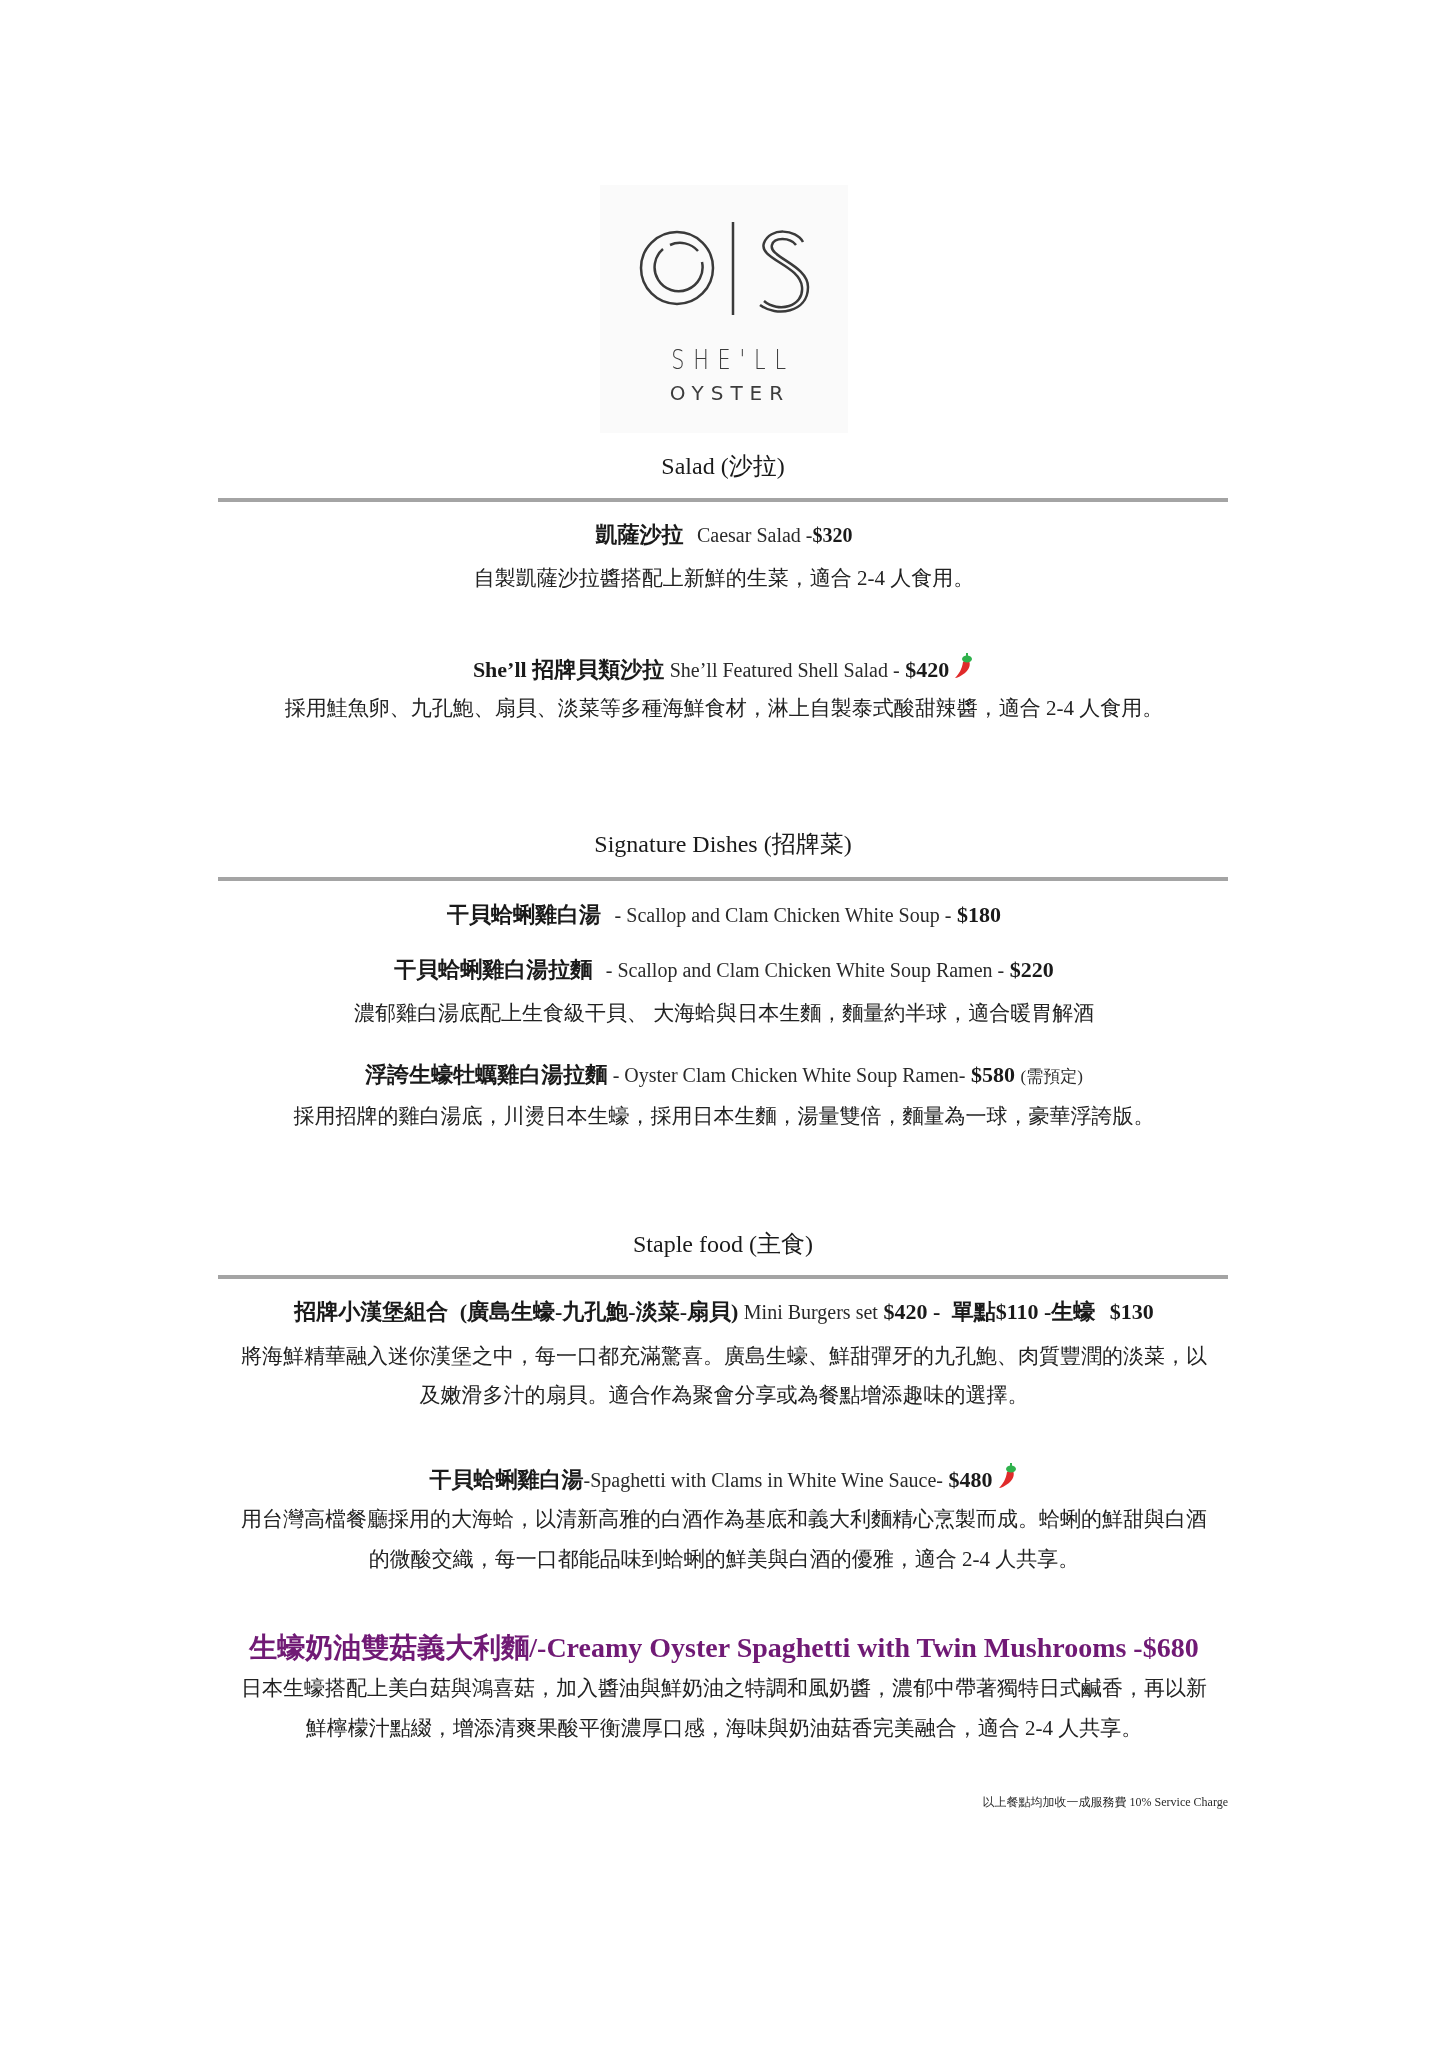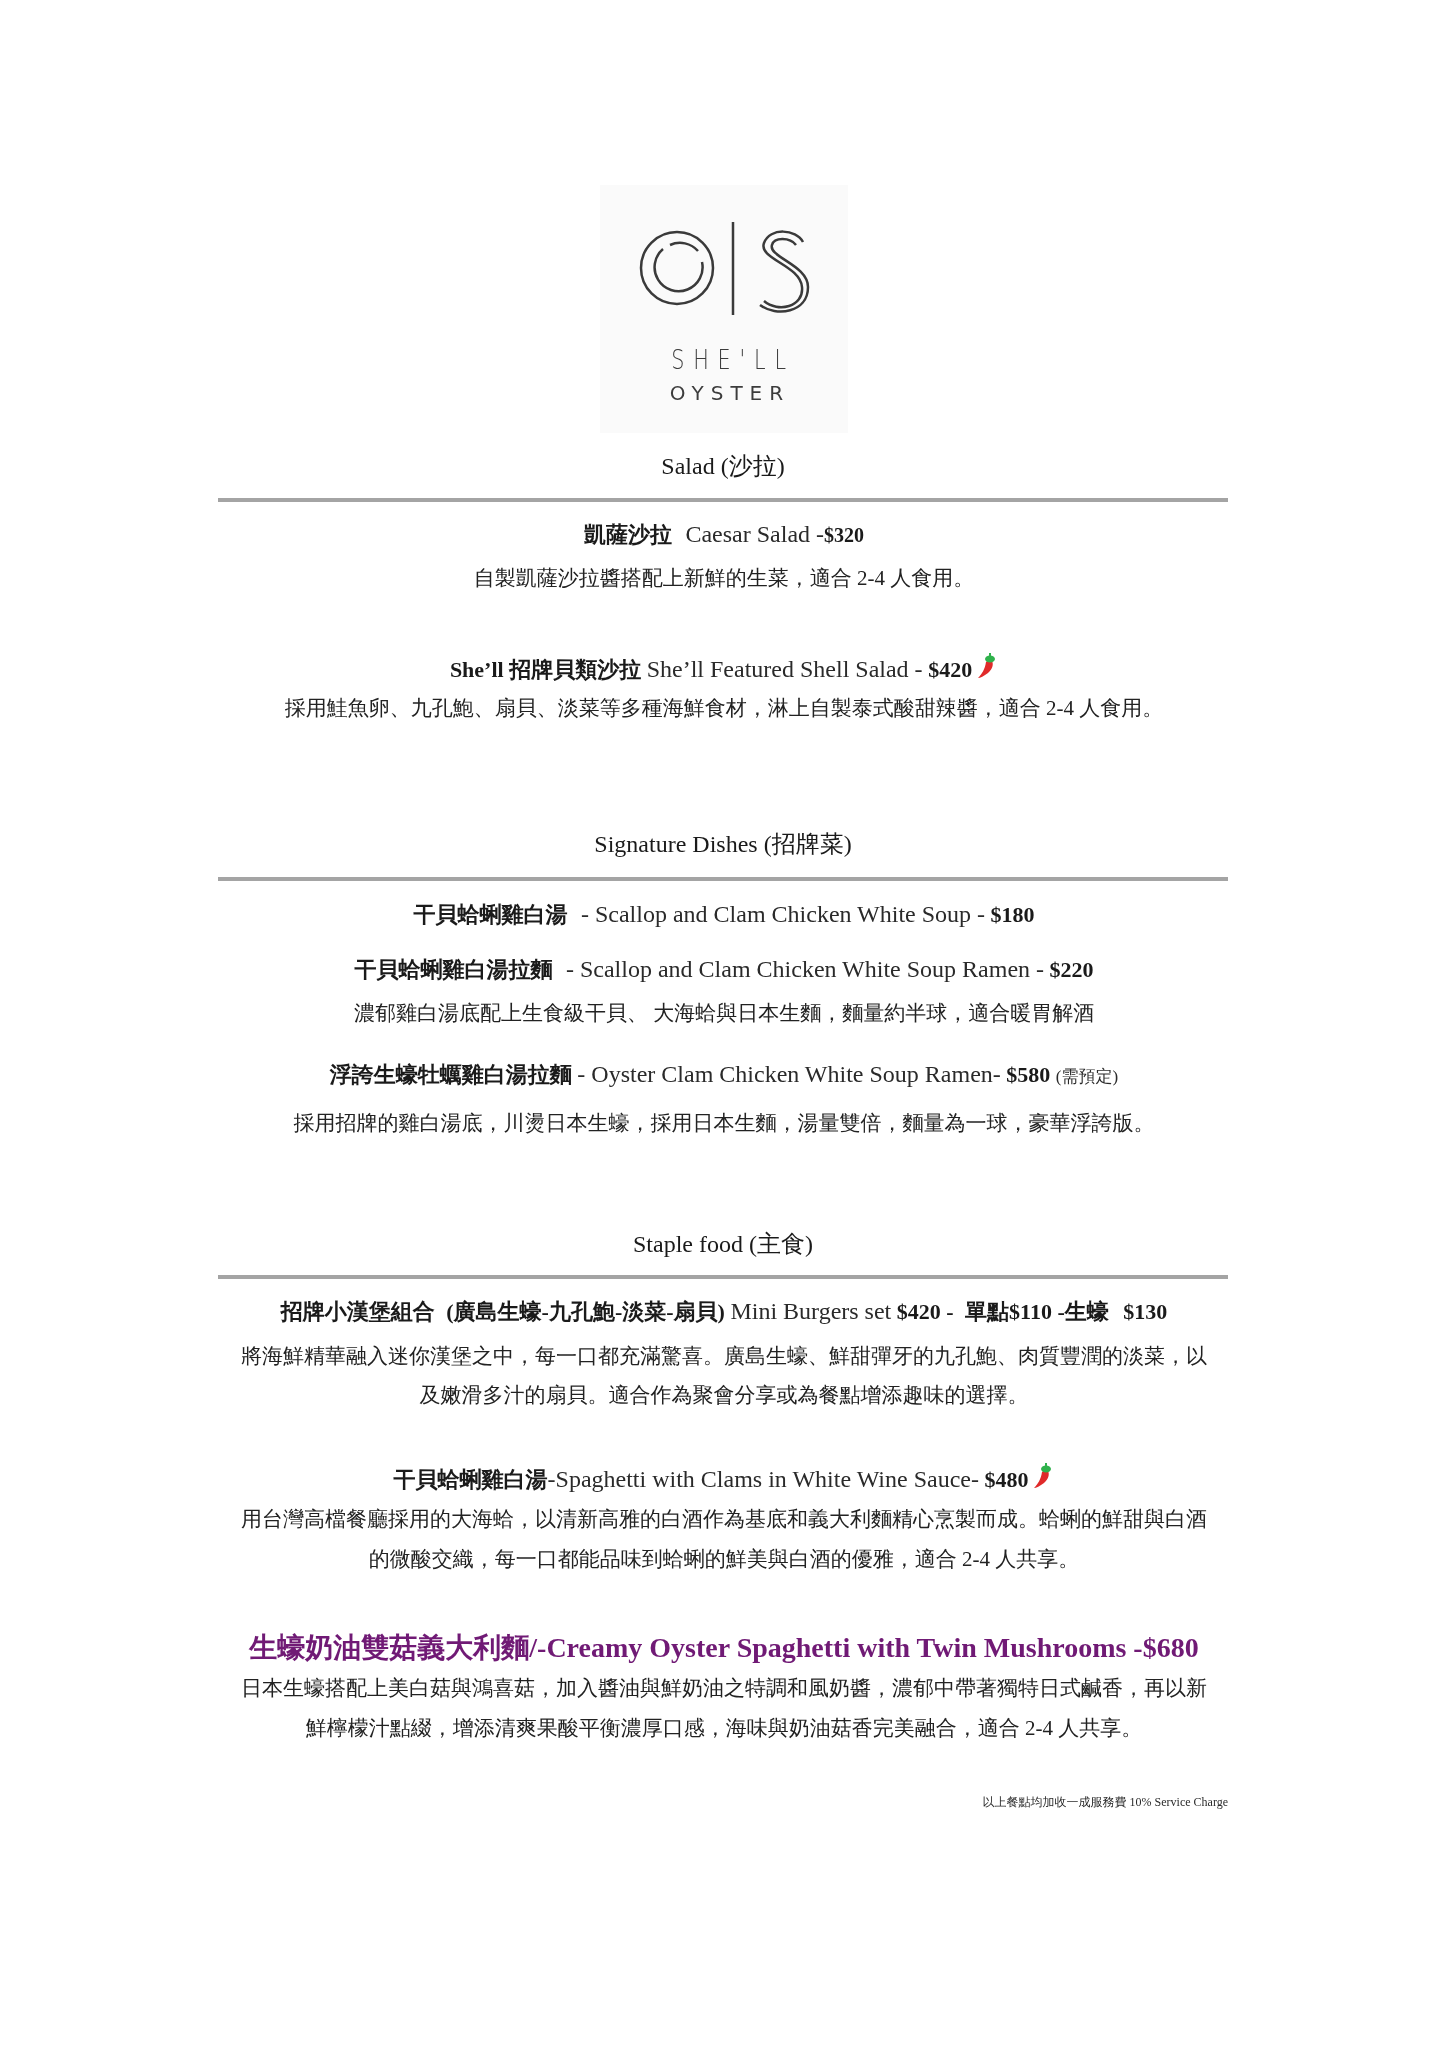--- a/index.html
+++ b/index.html
@@ -14,21 +14,21 @@
          font-family:"DejaVu Sans","Liberation Sans",sans-serif; font-size:20px; letter-spacing:7px;
          color:#3c3c3c; padding-left:6px; }
 
   .section-title { position:absolute; left:218px; width:1010px; text-align:center;
          font-family:"Liberation Serif","DejaVu Serif",serif; font-size:24px; color:#1a1a1a; }
   .rule { position:absolute; left:218px; width:1010px; height:4px; background:#a4a4a4; }
   .line { position:absolute; left:150px; width:1148px; text-align:center; white-space:nowrap;
           font-family:"Liberation Serif","DejaVu Serif",serif; }
   .dish { font-size:22px; color:#1a1a1a; }
   .dish .zh { font-weight:bold; font-size:22px; }
-  .dish .en { font-size:24px; color:#2a2a2a; }
+  .dish .en { font-size:20px; color:#2a2a2a; }
   .dish .price { font-weight:bold; font-size:22px; }
   .desc { font-size:21px; color:#222; }
   .chili { display:inline-block; vertical-align:-3px; margin-left:4px; }
   .creamy { font-weight:bold; font-size:28px; color:#701a75; }
   .footer { position:absolute; right:220px; top:1794px; font-size:12px; color:#2a2a2a;
             font-family:"Liberation Serif","DejaVu Serif",serif; white-space:nowrap; }
 </style>
 </head>
 <body>
 
@@ -82,21 +82,21 @@
   <span class="price">$220</span>
 </div>
 <div class="line desc" style="top:999px;">濃郁雞白湯底配上生食級干貝、 大海蛤與日本生麵，麵量約半球，適合暖胃解酒</div>
 
 <div class="line dish" style="top:1060px;">
   <span class="zh">浮誇生蠔牡蠣雞白湯拉麵</span>
   <span class="en" style="">- Oyster Clam Chicken White Soup Ramen-</span>
   <span class="price">$580</span>
   <span class="en" style="font-size:17px;text-align:center;">(需預定)</span>
 </div>
-<div class="line desc" style="top:1102px;margin-top:7px;">採用招牌的雞白湯底，川燙日本生蠔，採用日本生麵，湯量雙倍，麵量為一球，豪華浮誇版。</div>
+<div class="line desc" style="top:1102px;">採用招牌的雞白湯底，川燙日本生蠔，採用日本生麵，湯量雙倍，麵量為一球，豪華浮誇版。</div>
 
 <div class="section-title" style="top:1228px;">Staple food (主食)</div>
 <div class="rule" style="top:1275px;"></div>
 
 <div class="line dish" style="top:1297px;">
   <span class="zh">招牌小漢堡組合</span>
   <span class="zh" style="margin-left:6px;">(廣島生蠔-九孔鮑-淡菜-扇貝)</span>
   <span class="en">Mini Burgers set</span>
   <span class="price">$420 -</span>
   <span class="zh" style="margin-left:6px;">單點</span><span class="price">$110</span>

